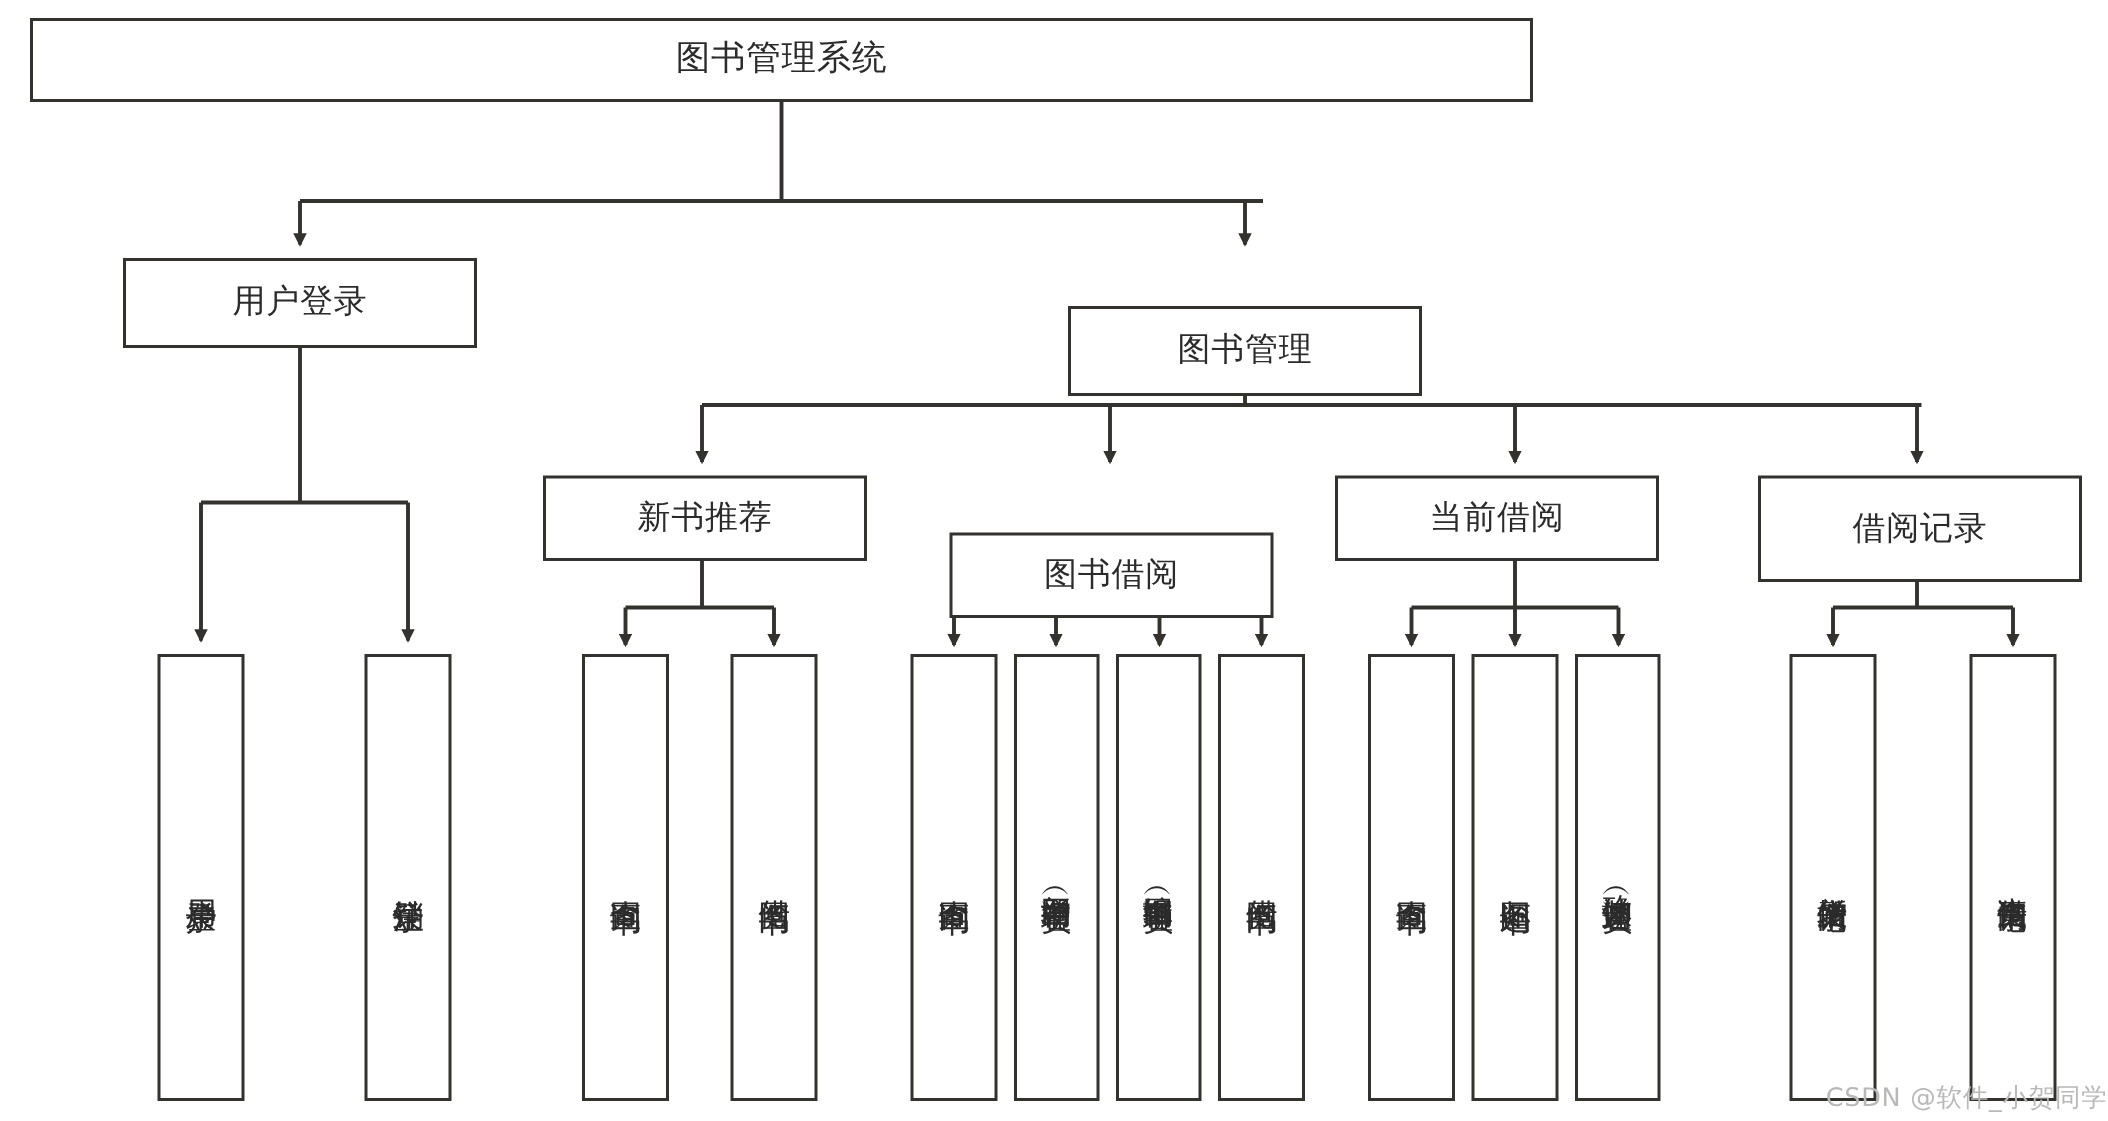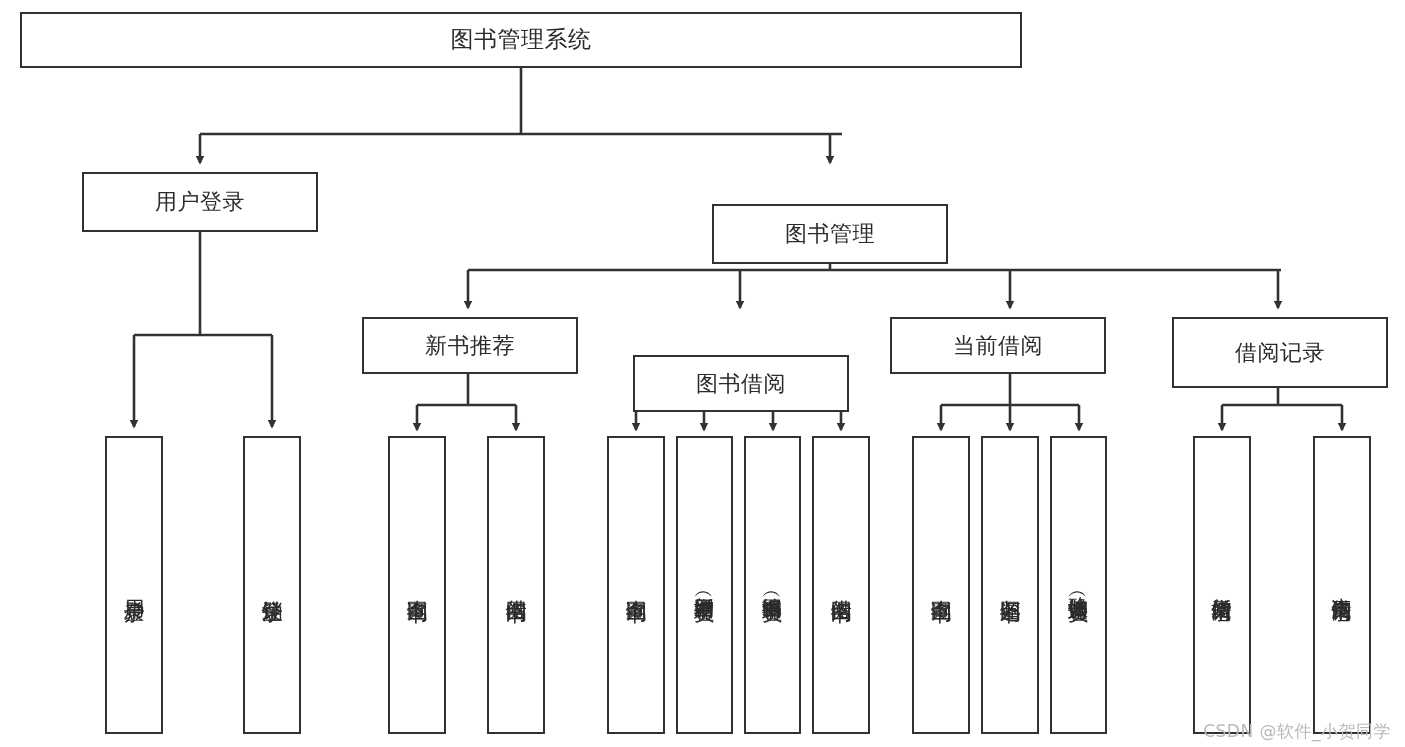--- a/index.html
+++ b/index.html
@@ -63,21 +63,21 @@
     line-height: 1.26;
     letter-spacing: 1px;
     white-space: nowrap;
   }
   .node.vert.tall-text .node-label {
     font-size: 20px;
     line-height: 1.2;
   }
   #watermark {
     position: absolute;
-    right: 14px;
+    right: 0;
     bottom: 4px;
     font-size: 17px;
     color: #b9b9b9;
     z-index: 5;
     white-space: nowrap;
     letter-spacing: 0.5px;
   }
 </style>
 </head>
 <body>

